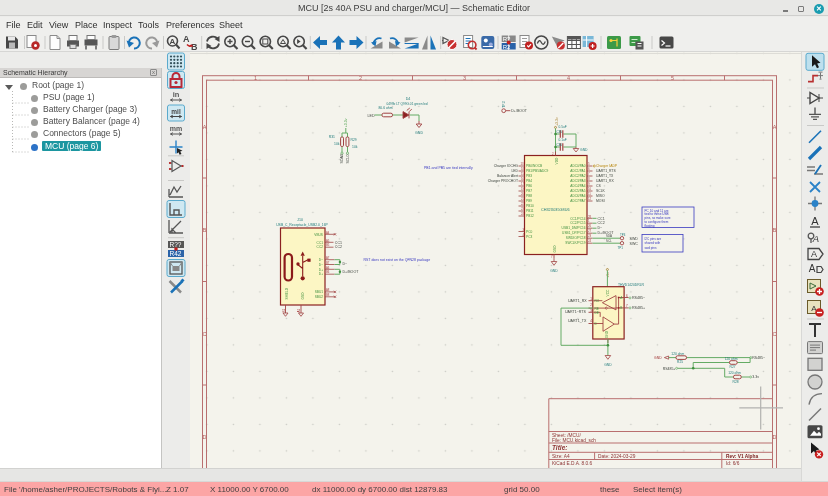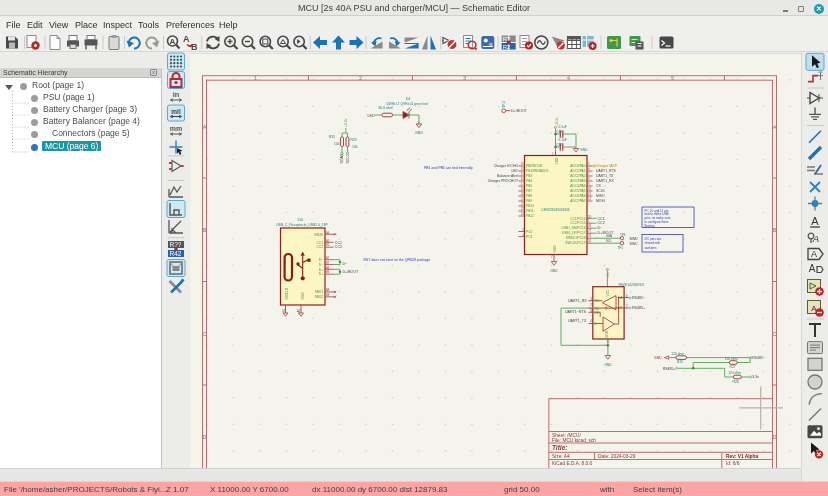--- a/index.html
+++ b/index.html
@@ -48,21 +48,21 @@
     </div>
   </div>
   <div id="menubar">
     <span style="left:6px">File</span>
       <span style="left:27px">Edit</span>
       <span style="left:49px">View</span>
     <span style="left:75px">Place</span>
       <span style="left:103px">Inspect</span>
       <span style="left:138px">Tools</span>
     <span style="left:166px">Preferences</span>
-      <span style="left:219px">Help</span>
+      <span style="left:219px">Sheet</span>
   </div>
   <div id="toolbar">
   <svg width="828" height="19" style="position:absolute;left:0;top:0">
     <g stroke="#c9c9c7" stroke-width="1">
       <line x1="24.5" y1="3" x2="24.5" y2="16"></line>
           <line x1="45" y1="3" x2="45" y2="16"></line>
       <line x1="103" y1="3" x2="103" y2="16"></line>
           <line x1="124.5" y1="3" x2="124.5" y2="16"></line>
       <line x1="163.5" y1="3" x2="163.5" y2="16"></line>
           <line x1="201.7" y1="3" x2="201.7" y2="16"></line>
@@ -264,21 +264,21 @@
     </svg>
     <div class="dot" style="left:20px; top:15px;"></div>
       <div class="trow" style="left:32px; top:12px;">Root (page 1)</div>
     <div class="dot" style="left:31px; top:27px;"></div>
       <div class="trow" style="left:43px; top:24px;">PSU (page 1)</div>
     <div class="dot" style="left:31px; top:39px;"></div>
       <div class="trow" style="left:43px; top:36px;">Battery Charger (page 3)</div>
     <div class="dot" style="left:31px; top:51px;"></div>
       <div class="trow" style="left:43px; top:48px;">Battery Balancer (page 4)</div>
     <div class="dot" style="left:31px; top:63px;"></div>
-      <div class="trow" style="left:52px; top:60px;text-align:center;">Connectors (page 5)</div>
+      <div class="trow" style="left:43px; top:60px;text-align:center;">Connectors (page 5)</div>
     <div class="dot bdot" style="left:31px; top:76px;"></div>
       <div class="trow sel" style="left:42px; top:73px;">MCU (page 6)</div>
   </div>
   <div id="ltools">
   <svg width="26" height="414" style="position:absolute;left:0;top:0">
     <g transform="translate(13,9.5)">
           <rect x="-8.5" y="-8.5" width="17" height="17" rx="2" fill="#cfe8f2" stroke="#5aaacd"></rect>
           <g fill="#33505a">
       <circle cx="-5" cy="-5" r="1.1"></circle>
             <circle cx="-1.7" cy="-5" r="1.1"></circle>
@@ -840,16 +840,16 @@
         </g>
   </svg>
   </div>
   <div id="bstrip"></div>
   <div id="status">
     <span style="left:4px">File '/home/asher/PROJECTS/Robots &amp; Flyi...</span>
     <span style="left:166px">Z 1.07</span>
     <span style="left:210px">X 11000.00  Y 6700.00</span>
     <span style="left:312px">dx 11000.00  dy 6700.00  dist 12879.83</span>
     <span style="left:504px">grid 50.00</span>
-    <span style="left:600px">with</span>
+    <span style="left:600px">these</span>
     <span style="left:633px">Select item(s)</span>
   </div>
 </div>
 
 </body></html>

